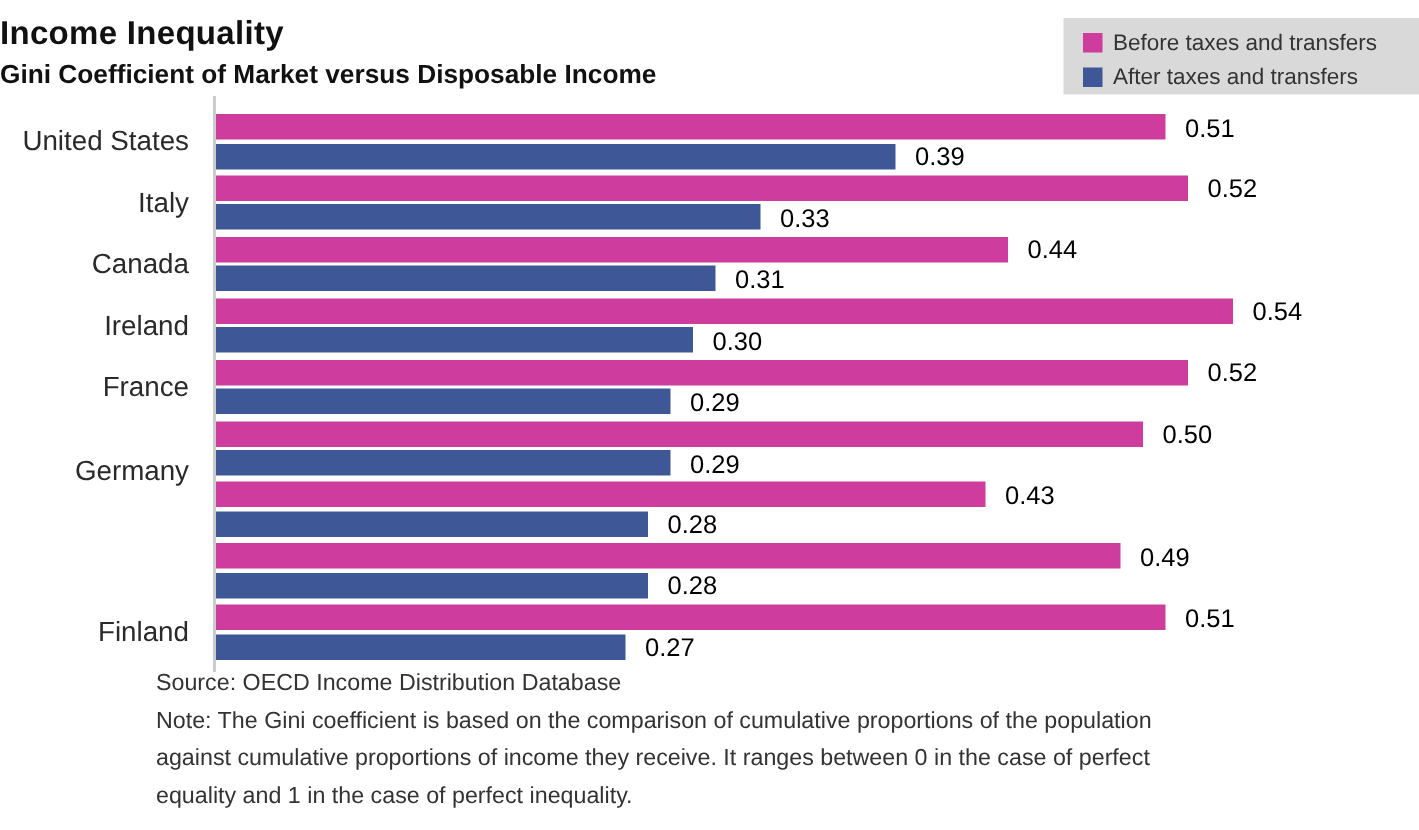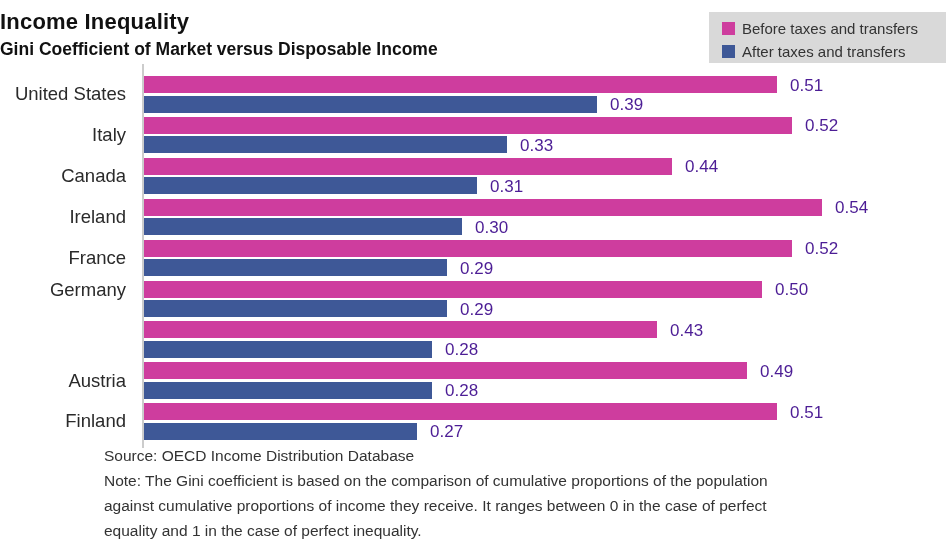--- a/index.html
+++ b/index.html
@@ -30,21 +30,21 @@
   .legend-label{font-size:15px;color:#333;white-space:nowrap;}
   
   #chart-area{position:absolute;left:0;top:0;width:896px;height:553px;}
   #y-axis-line{position:absolute;left:142px;top:64px;width:2px;height:384px;background:#cccccc;}
   .country-label{
     position:absolute;left:0;width:126px;text-align:right;
     font-size:18.5px;color:#2a2a2a;line-height:22px;white-space:nowrap;
   }
   .bar{position:absolute;height:17px;}
   .value-label{
-    position:absolute;font-size:17px;color:#4c1d95;line-height:17px;white-space:nowrap;
+    position:absolute;font-size:17px;color:#000000;line-height:17px;white-space:nowrap;
   }
   
   #footer{
     position:absolute;left:104px;top:443px;
     font-size:15.5px;color:#333;line-height:25px;
   }
   .footer-line{white-space:nowrap;}
 </style>
 </head>
 <body>
@@ -88,30 +88,29 @@
       <div class="country-label" style="top: 205.95px;">Ireland</div>
       <div class="bar" style="left: 144px; top: 198.7px; width: 678px; background: rgb(206, 61, 158);"></div>
       <div class="value-label" style="left: 835px; top: 199.2px;">0.54</div>
       <div class="bar" style="left: 144px; top: 218.2px; width: 318px; background: rgb(62, 88, 151);"></div>
       <div class="value-label" style="left: 475px; top: 218.7px;">0.30</div>
       <div class="country-label" style="top: 246.85px;">France</div>
       <div class="bar" style="left: 144px; top: 239.6px; width: 648px; background: rgb(206, 61, 158);"></div>
       <div class="value-label" style="left: 805px; top: 240.1px;">0.52</div>
       <div class="bar" style="left: 144px; top: 259.1px; width: 303px; background: rgb(62, 88, 151);"></div>
       <div class="value-label" style="left: 460px; top: 259.6px;">0.29</div>
-      <div class="country-label" style="top: 279px;">Germany</div>
+      <div class="country-label" style="top: 303px;">Germany</div>
       <div class="bar" style="left: 144px; top: 280.5px; width: 618px; background: rgb(206, 61, 158);"></div>
       <div class="value-label" style="left: 775px; top: 281px; text-align: right;">0.50</div>
       <div class="bar" style="left: 144px; top: 300px; width: 303px; background: rgb(62, 88, 151);"></div>
       <div class="value-label" style="left: 460px; top: 300.5px;">0.29</div>
       <div class="bar" style="left: 144px; top: 321.4px; width: 513px; background: rgb(206, 61, 158);"></div>
       <div class="value-label" style="left: 670px; top: 321.9px;">0.43</div>
       <div class="bar" style="left: 144px; top: 340.9px; width: 288px; background: rgb(62, 88, 151);"></div>
       <div class="value-label" style="left: 445px; top: 341.4px;">0.28</div>
-      <div class="country-label" style="top: 369.55px;">Austria</div>
       <div class="bar" style="left: 144px; top: 362.3px; width: 603px; background: rgb(206, 61, 158);"></div>
       <div class="value-label" style="left: 760px; top: 362.8px;">0.49</div>
       <div class="bar" style="left: 144px; top: 381.8px; width: 288px; background: rgb(62, 88, 151);"></div>
       <div class="value-label" style="left: 445px; top: 382.3px;">0.28</div>
       <div class="country-label" style="top: 410.45px;">Finland</div>
       <div class="bar" style="left: 144px; top: 403.2px; width: 633px; background: rgb(206, 61, 158);"></div>
       <div class="value-label" style="left: 790px; top: 403.7px;">0.51</div>
       <div class="bar" style="left: 144px; top: 422.7px; width: 273px; background: rgb(62, 88, 151);"></div>
       <div class="value-label" style="left: 430px; top: 423.2px;">0.27</div>
     </div>

